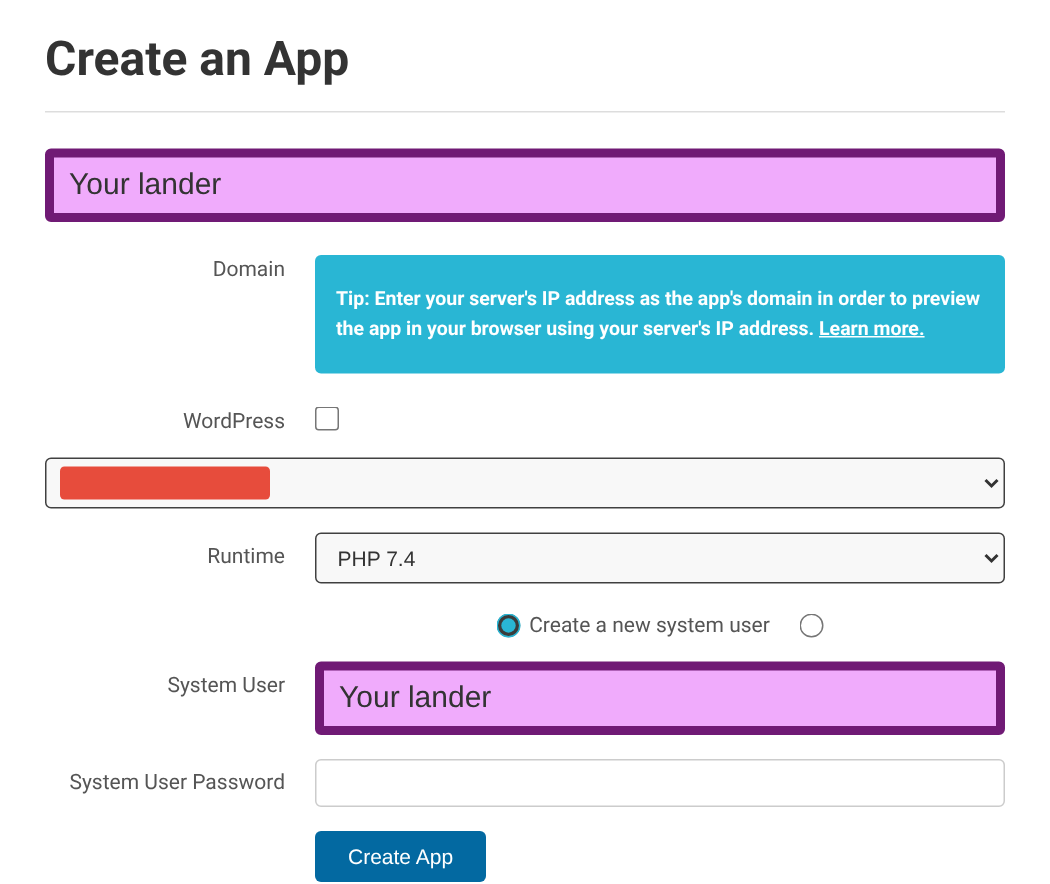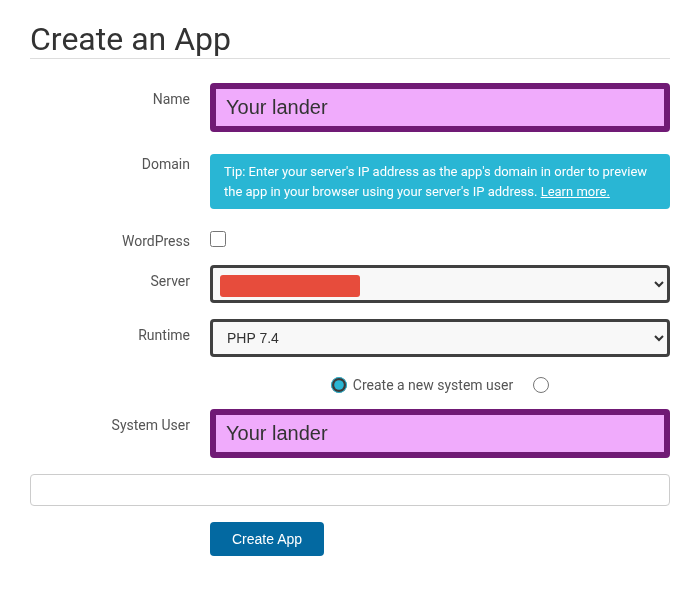--- a/index.html
+++ b/index.html
@@ -13,23 +13,23 @@
       background: #ffffff;
       color: #333;
       font-size: 14px;
       width: 700px;
       min-height: 589px;
       padding: 20px 30px;
     }
 
     .page-title {
       font-size: 32px;
-      font-weight: 400;
-      color: #333;
-      margin-bottom: 0;
+      font-weight: 700;
+      color: #333;
+      margin-bottom: 16px;
     }
 
     .divider {
       border: none;
       border-top: 1px solid #ddd;
       margin-bottom: 24px;
     }
 
     .form-container {
       max-width: 640px;
@@ -62,37 +62,38 @@
       border-radius: 4px;
       font-size: 20px;
       color: #333;
       background: #f0abfc;
       outline: none;
     }
 
     .form-select {
       width: 100%;
       padding: 7px 10px;
-      border: 3px solid #404040;
+      border: 1px solid #404040;
       border-radius: 4px;
       font-size: 14px;
       color: #333;
       background: #f8f8f8;
       outline: none;
       appearance: auto;
     }
 
     .tip-box {
       background-color: #29b6d4;
       color: #fff;
       border-radius: 4px;
-      padding: 8px 14px;
+      padding: 20px 14px;
       font-size: 13px;
       line-height: 1.5;
       margin-top: 6px;
+      font-weight: bold;
     }
 
     .tip-box a {
       color: #fff;
       text-decoration: underline;
     }
 
     .checkbox-wrap {
       display: flex;
       align-items: center;
@@ -159,21 +160,20 @@
   </style>
 </head>
 <body>
 
 <h1 class="page-title" data-name="page-title">Create an App</h1>
 <hr class="divider" data-name="divider">
 
 <div class="form-container" data-name="create-app-form">
 
   <div class="form-row" data-name="name-row">
-    <label class="form-label" data-name="name-label">Name</label>
     <div class="form-control-wrap" data-name="name-input-wrap">
       <input type="text" class="form-input" data-name="name-input" value="Your lander" placeholder="Your lander" style="">
     </div>
   </div>
 
   <div class="form-row" data-name="domain-row">
     <label class="form-label" data-name="domain-label">Domain</label>
     <div class="form-control-wrap" data-name="domain-input-wrap">
       <div class="tip-box" data-name="tip-box">
         <span data-name="tip-text">Tip: Enter your server's IP address as the app's domain in order to preview the app in your browser using your server's IP address.</span>
@@ -183,21 +183,20 @@
   </div>
 
   <div class="form-row" data-name="wordpress-row">
     <label class="form-label" data-name="wordpress-label">WordPress</label>
     <div class="form-control-wrap checkbox-wrap" data-name="wordpress-checkbox-wrap">
       <input type="checkbox" data-name="wordpress-checkbox" style="">
     </div>
   </div>
 
   <div class="form-row" data-name="server-row">
-    <label class="form-label" data-name="server-label">Server</label>
     <div class="form-control-wrap" data-name="server-select-wrap">
       <select class="form-select" data-name="server-select">
         <option data-name="server-option-selected" style="background: #e74c3c; color:#e74c3c;">████████████</option>
       </select>
       <style>
         select[data-name="server-select"] {
           background-image: none;
           position: relative;
         }
       </style>
@@ -232,20 +231,21 @@
   </div>
 
   <div class="form-row" data-name="system-user-row">
     <label class="form-label" data-name="system-user-label">System User</label>
     <div class="form-control-wrap" data-name="system-user-input-wrap">
       <input type="text" class="form-input" data-name="system-user-input" value="Your lander" placeholder="Your lander" style="">
     </div>
   </div>
 
   <div class="form-row" data-name="system-user-password-row">
+    <label class="form-label" data-name="system-user-password-label">System User Password</label>
     <div class="form-control-wrap" data-name="system-user-password-input-wrap">
       <input type="password" class="form-input-password" data-name="system-user-password-input" value="" style="">
     </div>
   </div>
 
   <div class="form-row" data-name="submit-row">
     <div class="form-label" data-name="submit-label-spacer"></div>
     <div class="form-control-wrap" data-name="submit-button-wrap">
       <button class="btn-create" data-name="create-app-button">Create App</button>
     </div>

